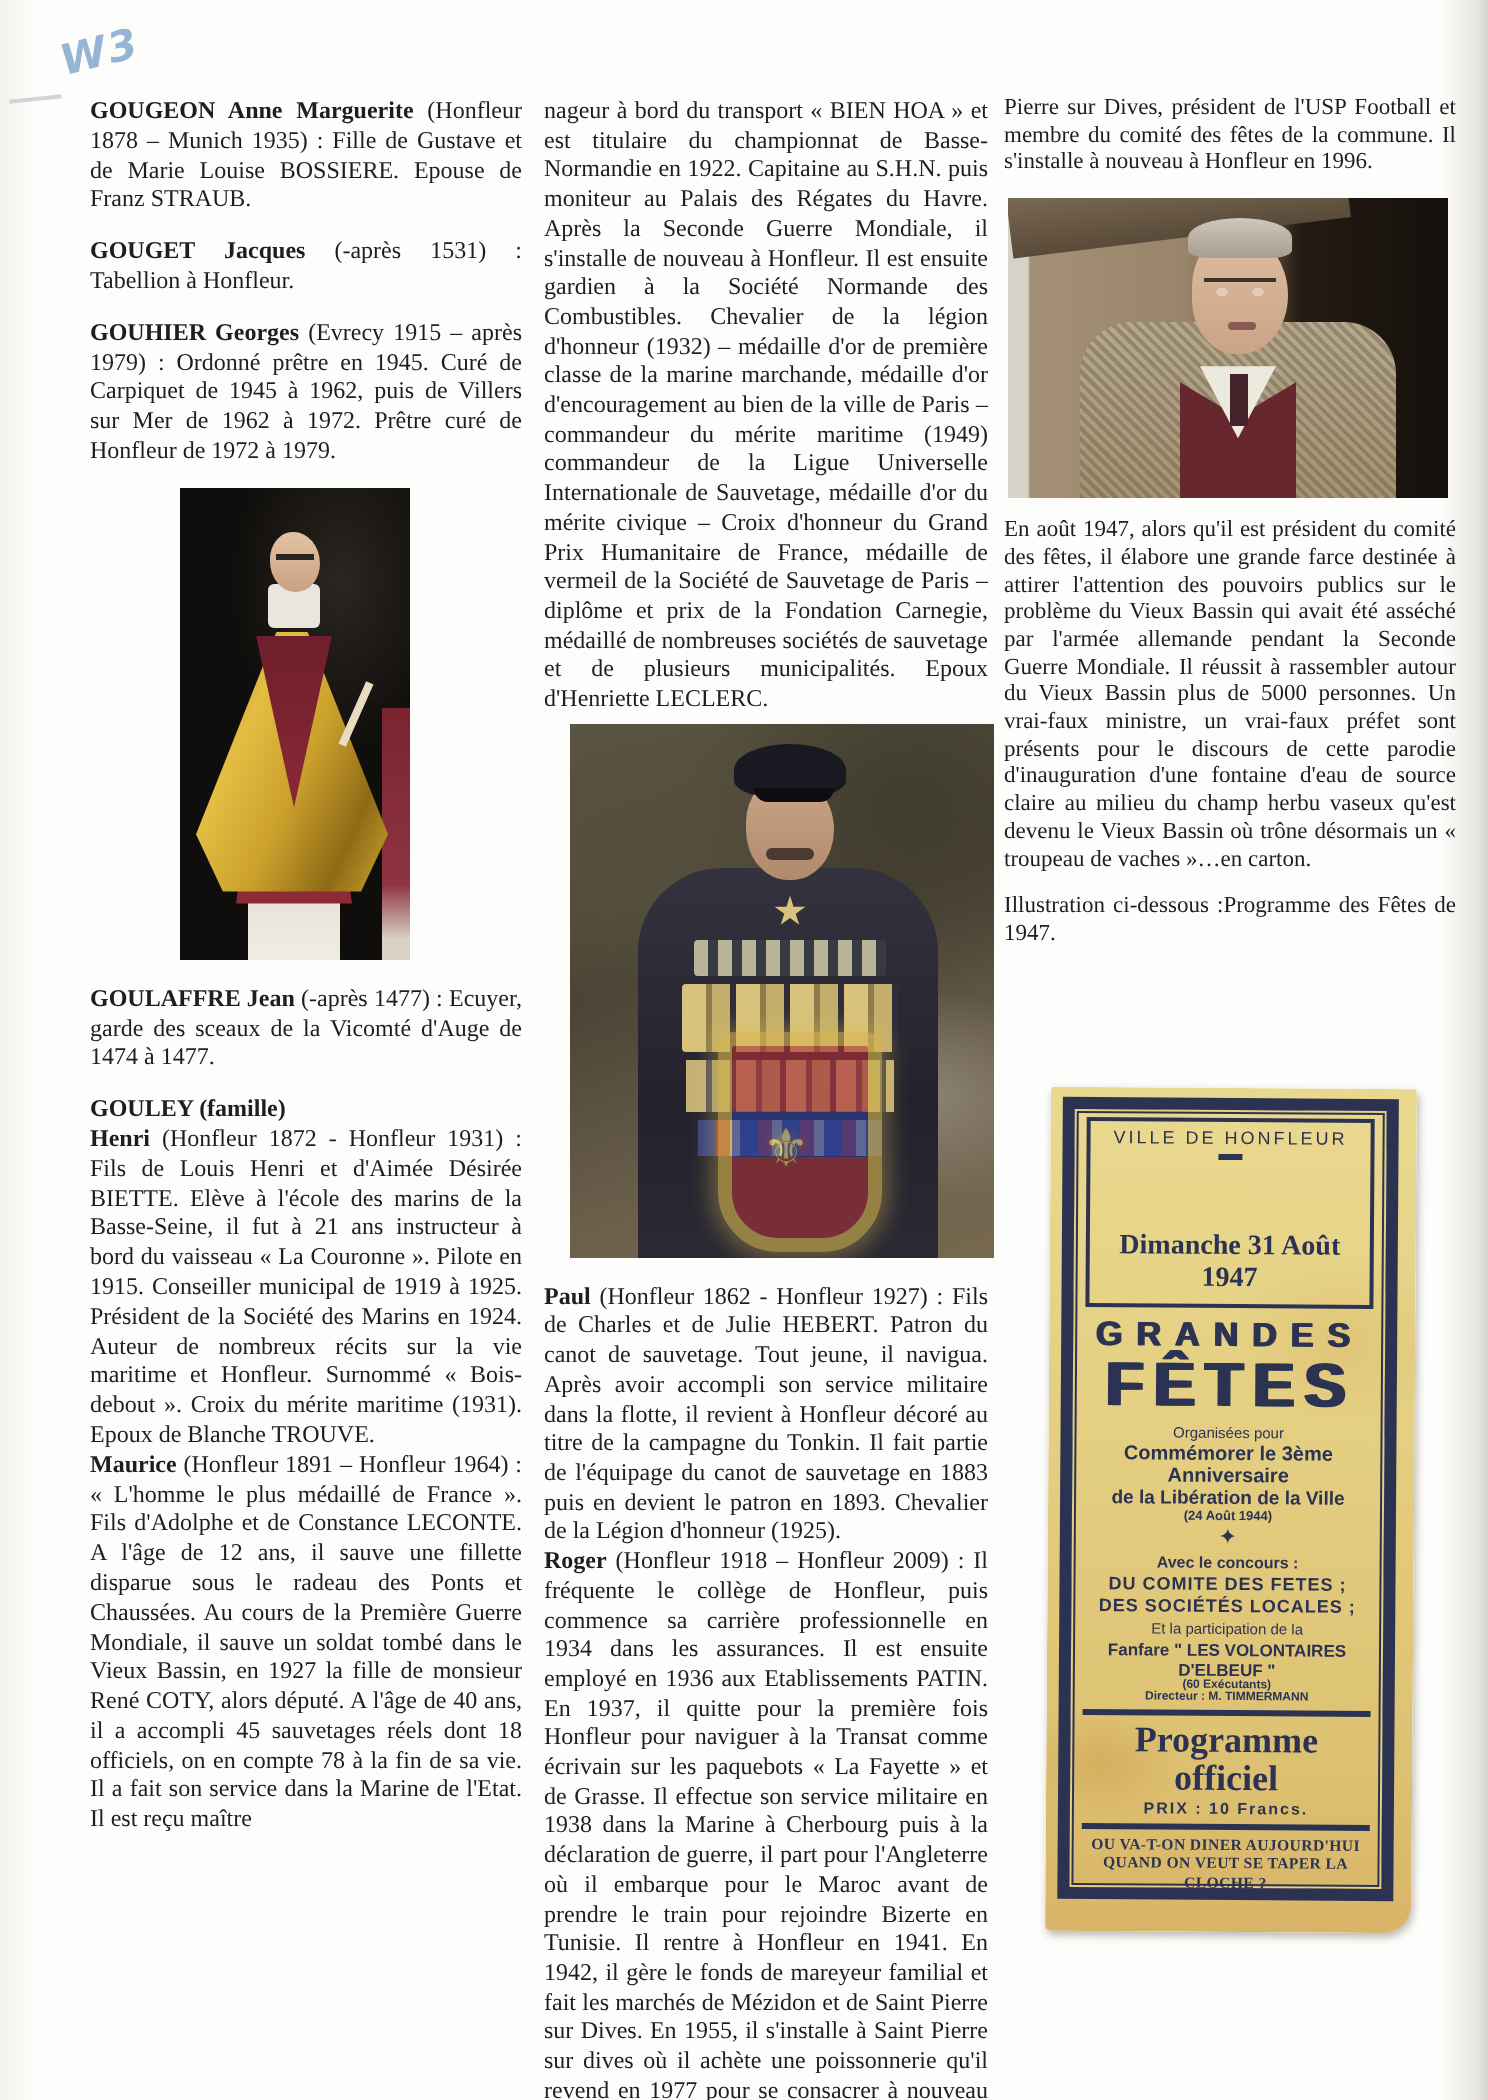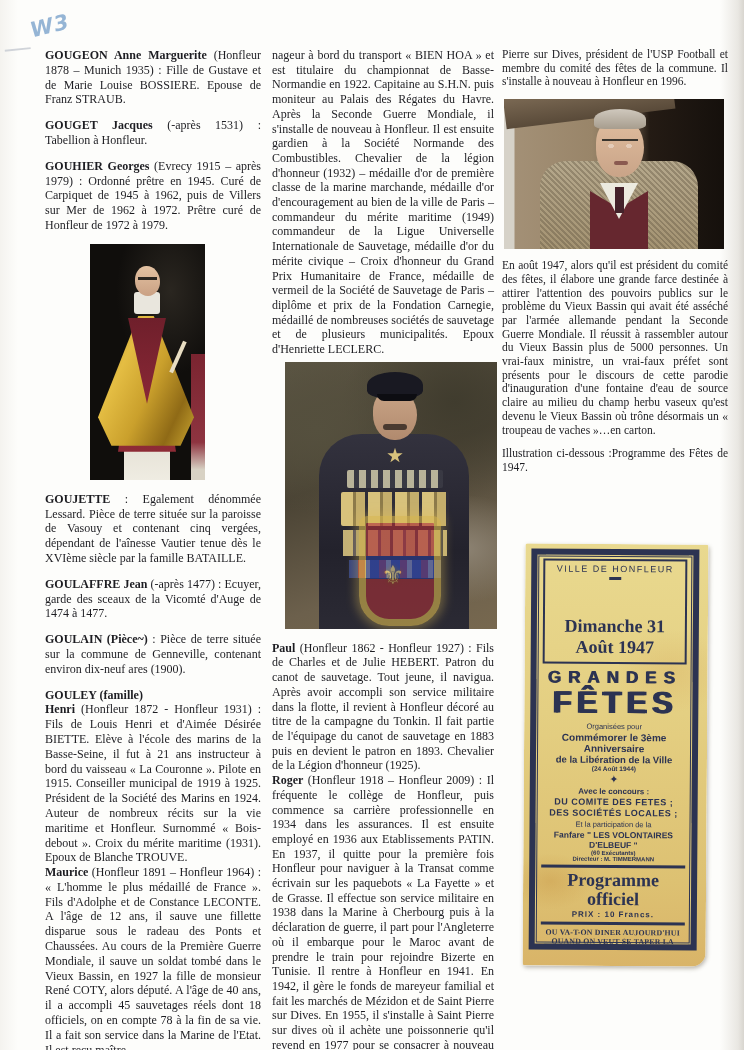--- a/index.html
+++ b/index.html
@@ -85,21 +85,21 @@
     color:#2c3352;text-align:center;font-family:"Liberation Sans",sans-serif;
   }
   .poster-frame{position:absolute;left:6px;right:9px;top:5px;bottom:16px;
     border:6px solid #2c3352;
     box-shadow:inset 0 0 0 1px #e4cf82, inset 0 0 0 2px #2c3352;
     overflow:hidden;}
   .pf-inner{position:absolute;inset:0;padding:3px 4px;}
   .pbox1{border:2px solid #2c3352;margin:1px 2px 3px;padding:3px 0 4px;}
   .p-ville{font-size:9px;font-weight:normal;letter-spacing:1.5px;}
   .p-dash{width:12px;height:3px;background:#2c3352;margin:3px auto;}
-  .p-date{font-family:"Liberation Serif",serif;font-weight:bold;font-size:18px;margin-top:36px;}
+  .p-date{font-family:"Liberation Serif",serif;font-weight:bold;font-size:14px;margin-top:36px;}
   .p-grandes{font-size:17px;font-weight:bold;letter-spacing:7px;margin-top:4px;text-shadow:1px 0 0 #2c3352;}
   .p-fetes{font-size:31px;font-weight:bold;letter-spacing:5px;line-height:30px;text-shadow:2px 0 0 #2c3352;}
   .p-org{font-size:7.5px;margin-top:4px;}
   .p-comm{font-size:10px;font-weight:bold;margin-top:1px;}
   .p-lib{font-size:9.5px;font-weight:bold;}
   .p-d2{font-size:6.5px;font-weight:bold;}
   .p-star{font-size:11px;line-height:11px;margin:2px 0 2px;}
   .p-avec{font-size:8px;font-weight:bold;margin-top:2px;}
   .p-com1{font-size:9px;font-weight:bold;letter-spacing:.5px;margin-top:1px;}
   .p-part{font-size:7.5px;margin-top:2px;}
@@ -130,23 +130,21 @@
       <div class="pr-alb"></div>
       <div class="pr-red-robe"></div>
       <div class="pr-chasuble"></div>
       <div class="pr-red-inner"></div>
       <div class="pr-candle"></div>
       <div class="pr-collar"></div>
       <div class="pr-head"></div>
       <div class="pr-glasses"></div>
     </div>
 
-    <p class="entry"><b>GOUJETTE</b><span> : Egalement dénommée Lessard. Pièce de terre située sur la paroisse de Vasouy et contenant cinq vergées, dépendant de l'aînesse Vautier tenue dès le XVIème siècle par la famille BATAILLE.</span></p>
     <p class="entry"><b>GOULAFFRE Jean</b><span> (-après 1477) : Ecuyer, garde des sceaux de la Vicomté d'Auge de 1474 à 1477.</span></p>
-    <p class="entry"><b>GOULAIN (Pièce~)</b><span> : Pièce de terre située sur la commune de Genneville, contenant environ dix-neuf ares (1900).</span></p>
     <p class="entry tight"><b>GOULEY (famille)</b></p>
     <p class="entry tight"><b>Henri</b><span> (Honfleur 1872 - Honfleur 1931) : Fils de Louis Henri et d'Aimée Désirée BIETTE. Elève à l'école des marins de la Basse-Seine, il fut à 21 ans instructeur à bord du vaisseau « La Couronne ».  Pilote en 1915. Conseiller municipal de 1919 à 1925. Président de la Société des Marins en 1924. Auteur de nombreux récits sur la vie maritime et Honfleur. Surnommé « Bois-debout ». Croix du mérite maritime (1931). Epoux de Blanche TROUVE.</span></p>
     <p class="entry tight"><b>Maurice</b><span> (Honfleur 1891 – Honfleur 1964) : « L'homme le plus médaillé  de France ». Fils d'Adolphe et de Constance LECONTE. A l'âge de 12 ans, il sauve une fillette disparue sous le radeau des Ponts et Chaussées. Au cours de la Première Guerre Mondiale, il sauve un soldat tombé dans le Vieux Bassin, en 1927 la fille de monsieur René COTY, alors député.  A l'âge de 40 ans, il a accompli 45 sauvetages réels dont 18 officiels, on en compte 78 à la fin de sa vie. Il a fait son service dans la Marine de l'Etat. Il est reçu maître</span></p>
   </div>
 
   <div class="col col-mid">
     <p class="entry tight"><span>nageur à bord du transport « BIEN HOA » et est titulaire du championnat de Basse-Normandie en 1922. Capitaine au S.H.N. puis moniteur au Palais des Régates du Havre. Après la Seconde Guerre Mondiale, il s'installe de nouveau à Honfleur.  Il est ensuite gardien à la Société Normande des Combustibles. Chevalier de la légion d'honneur (1932) – médaille d'or de première classe de la marine marchande, médaille d'or d'encouragement au bien de la ville de Paris – commandeur du mérite maritime (1949) commandeur de la Ligue Universelle Internationale de Sauvetage, médaille d'or du mérite civique – Croix d'honneur du Grand Prix Humanitaire de France, médaille de vermeil de la Société de Sauvetage de Paris – diplôme et prix de la Fondation Carnegie, médaillé de nombreuses sociétés de sauvetage et de plusieurs municipalités.  Epoux d'Henriette LECLERC.</span></p>
 
     <div class="photo photo-medals">
       <div class="md-torso"></div>

